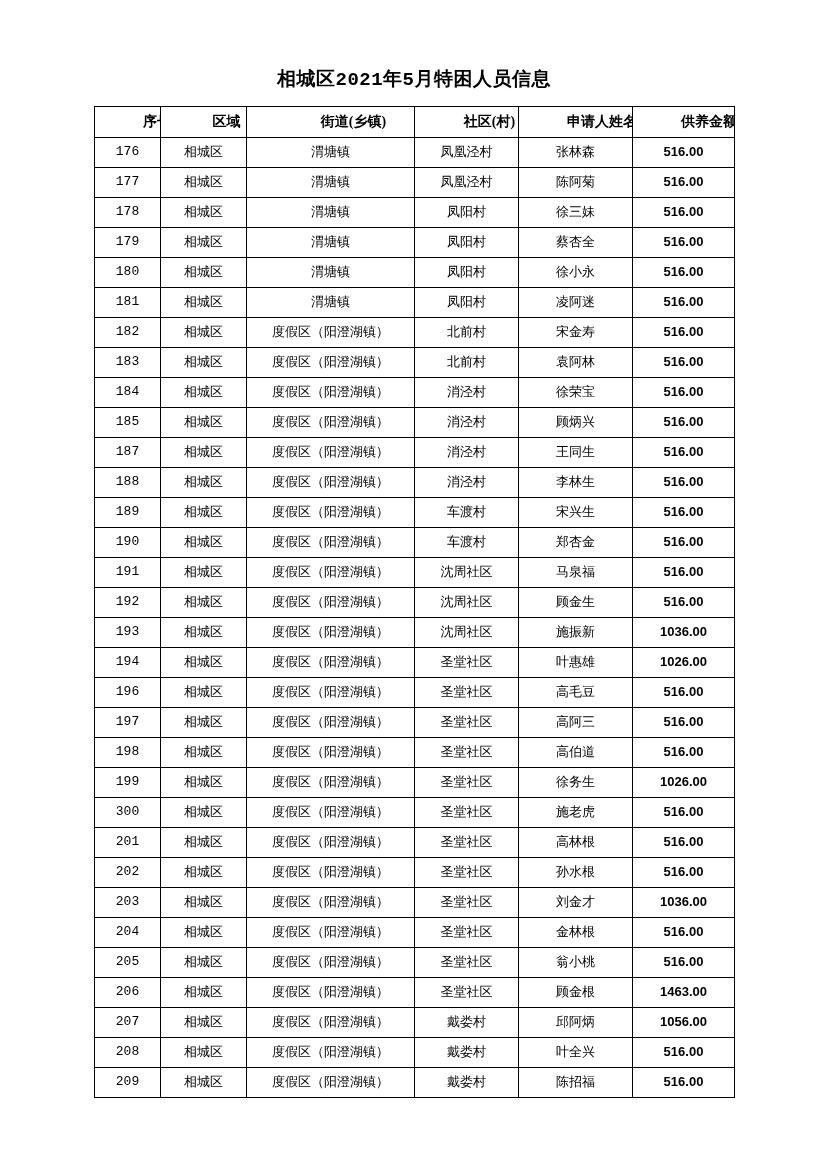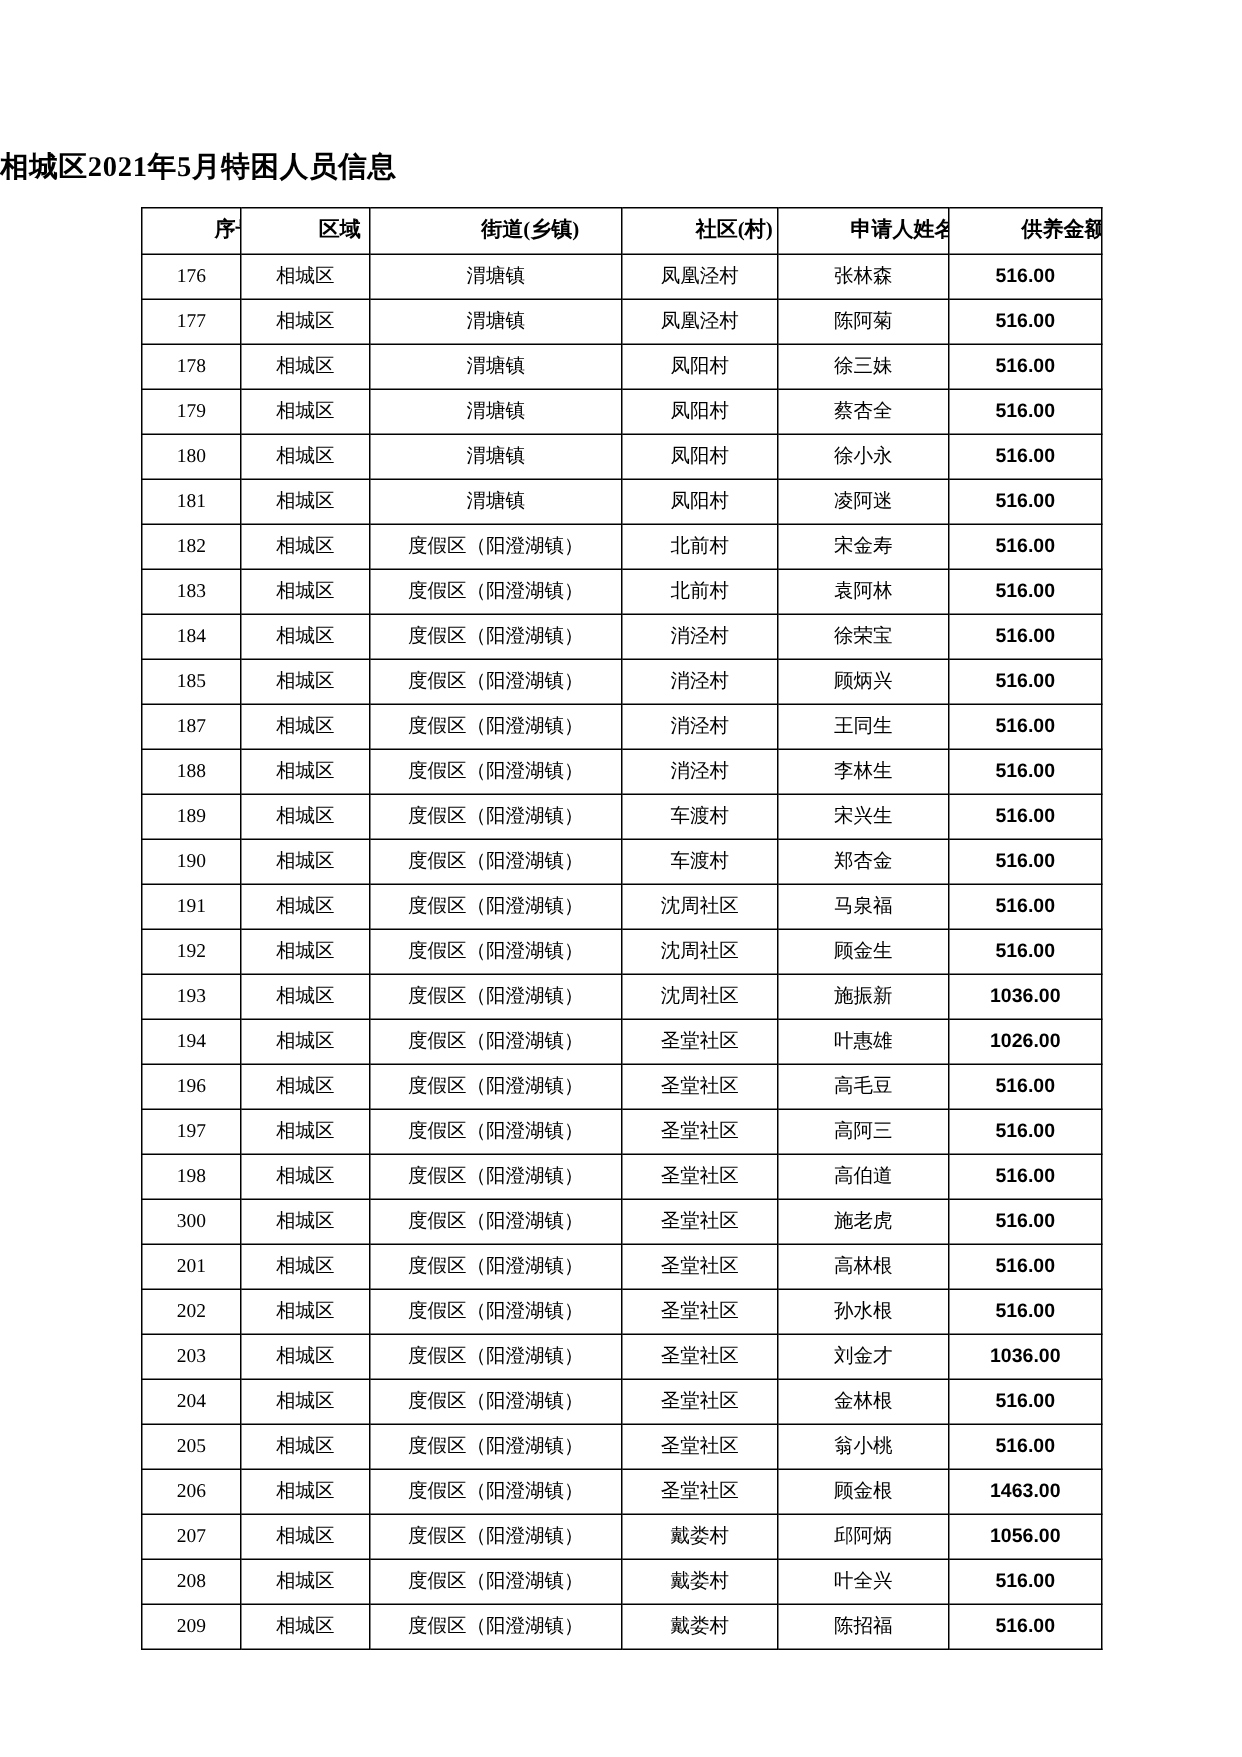--- a/index.html
+++ b/index.html
@@ -15,27 +15,27 @@
     position: relative;
   }
   .page {
     width: 828px;
     height: 1171px;
     box-sizing: border-box;
     padding: 0;
     position: relative;
   }
   .doc-title {
-    text-align: left;
+    text-align: center;
     font-size: 19px;
     font-weight: bold;
-    margin-top: 98px;
+    margin-top: 66px;
     margin-bottom: 14px;
     letter-spacing: 0.5px;
-    font-family: Liberation Serif, serif;
+    font-family: Liberation Mono, monospace;
   }
   .table-wrap {
     width: 640px;
     margin: 0 auto;
   }
   table.data-table {
     border-collapse: collapse;
     width: 640px;
     table-layout: fixed;
   }
@@ -62,21 +62,21 @@
   col.c2 { width: 168px; }
   col.c3 { width: 104px; }
   col.c4 { width: 114px; }
   col.c5 { width: 102px; }
   td.amount {
     font-weight: bold;
     font-family: "Liberation Sans", sans-serif;
     font-size: 13px;
   }
   td.idx {
-    font-family: Liberation Serif, serif;
+    font-family: Liberation Mono, monospace;
     font-size: 13px;
   }
 </style>
 </head>
 <body>
 
 <div class="page">
 
   <div class="doc-title">相城区2021年5月特困人员信息</div>
 
@@ -263,20 +263,28 @@
           </tr>
           <tr>
             <td class="idx">198</td>
             <td>相城区</td>
             <td>度假区（阳澄湖镇）</td>
             <td>圣堂社区</td>
             <td>高伯道</td>
             <td class="amount">516.00</td>
           </tr>
           <tr>
+            <td class="idx">199</td>
+            <td>相城区</td>
+            <td>度假区（阳澄湖镇）</td>
+            <td>圣堂社区</td>
+            <td>徐务生</td>
+            <td class="amount">1026.00</td>
+          </tr>
+          <tr>
             <td class="idx">300</td>
             <td>相城区</td>
             <td>度假区（阳澄湖镇）</td>
             <td>圣堂社区</td>
             <td>施老虎</td>
             <td class="amount">516.00</td>
           </tr>
           <tr>
             <td class="idx">201</td>
             <td>相城区</td>

